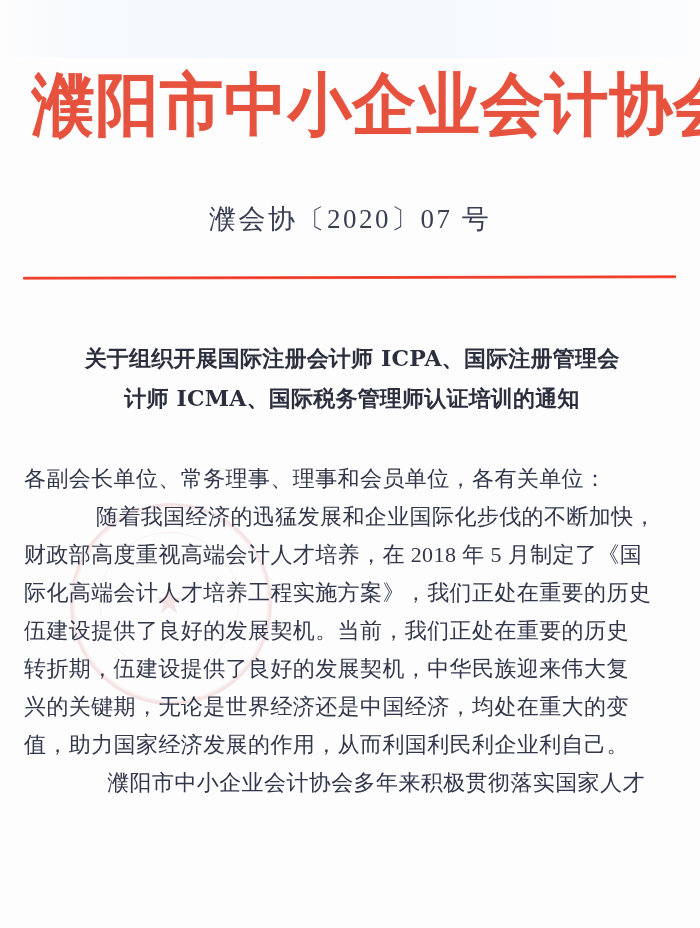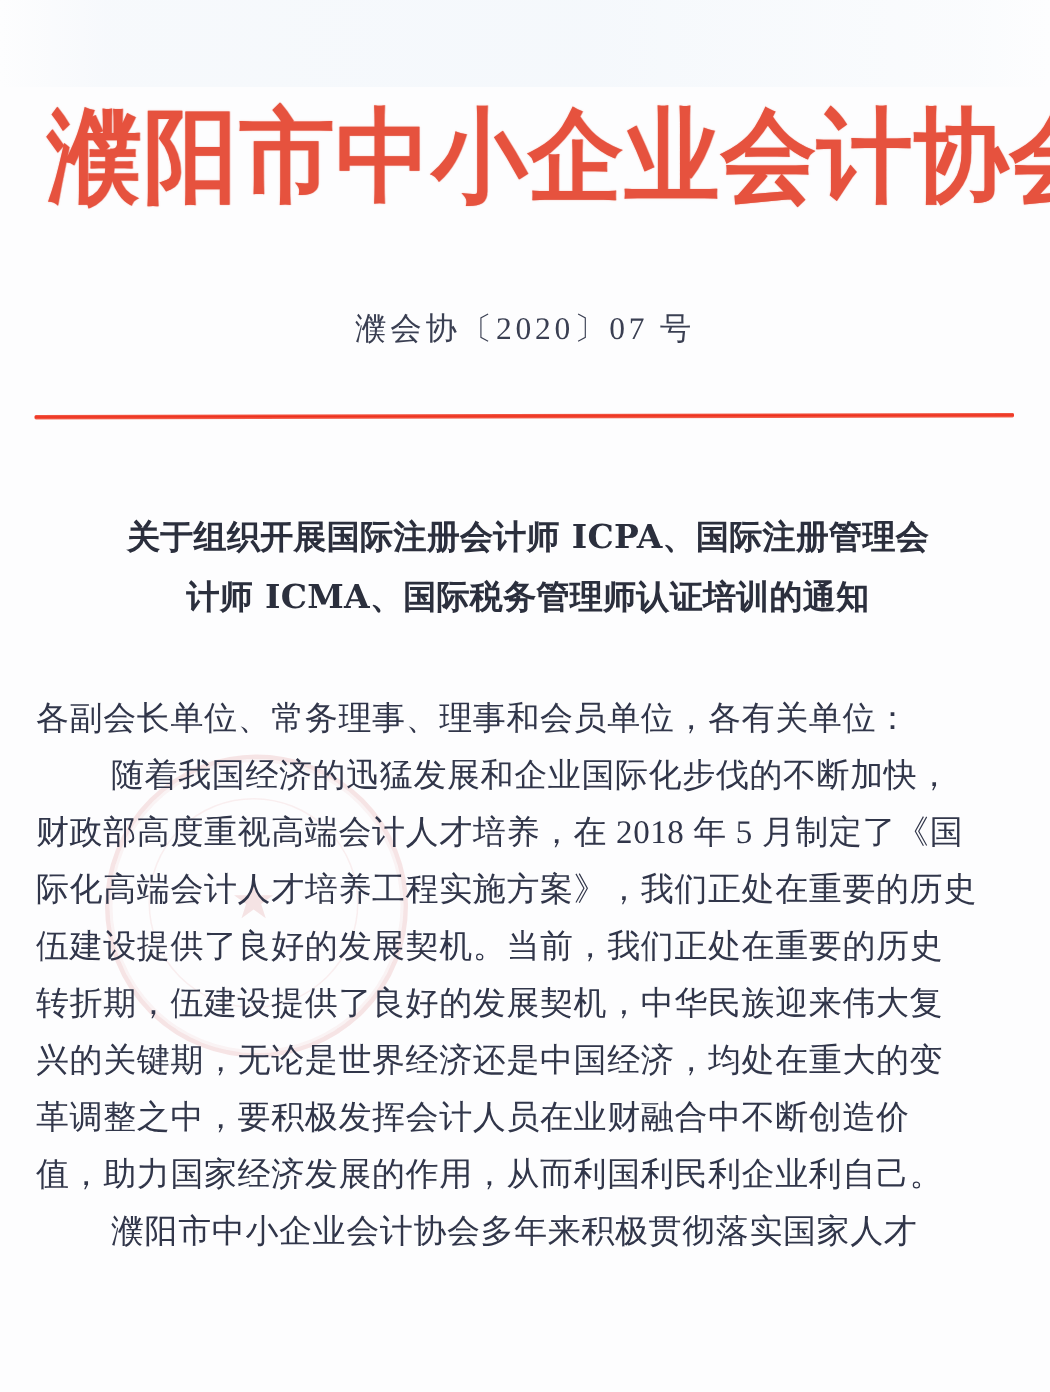--- a/index.html
+++ b/index.html
@@ -98,21 +98,21 @@
   }
 
   
   .doc-number {
     position: absolute;
     left: 0;
     top: 203px;
     width: 700px;
     text-align: center;
     font-family: "Liberation Serif", "DejaVu Serif", serif;
-    font-size: 21px;
+    font-size: 27px;
     line-height: 32px;
     letter-spacing: 2.5px;
     color: #3a3f52;
     white-space: nowrap;
   }
 
   
   .red-rule {
     position: absolute;
     left: 23px;
@@ -152,20 +152,21 @@
   .body-line {
     font-family: "Liberation Serif", "DejaVu Serif", serif;
     font-size: 22px;
     line-height: 38px;
     color: #31364a;
     letter-spacing: 0.4px;
     white-space: nowrap;
   }
   .body-line.indent {
     text-indent: 50px;
+    text-align: center;
   }
 </style>
 </head>
 <body>
 
 <div class="page">
 
   <div class="scan-bleed"></div>
 
   <div class="seal-watermark"></div>
@@ -185,18 +186,17 @@
   </div>
 
   <div class="body-text">
     <div class="body-line">各副会长单位、常务理事、理事和会员单位，各有关单位：</div>
     <div class="body-line indent">随着我国经济的迅猛发展和企业国际化步伐的不断加快，</div>
     <div class="body-line">财政部高度重视高端会计人才培养，在 2018 年 5 月制定了《国</div>
     <div class="body-line">际化高端会计人才培养工程实施方案》，我们正处在重要的历史</div>
     <div class="body-line">伍建设提供了良好的发展契机。当前，我们正处在重要的历史</div>
     <div class="body-line">转折期，伍建设提供了良好的发展契机，中华民族迎来伟大复</div>
     <div class="body-line">兴的关键期，无论是世界经济还是中国经济，均处在重大的变</div>
-    <div class="body-line">革调整之中，要积极发挥会计人员在业财融合中不断创造价</div>
     <div class="body-line">值，助力国家经济发展的作用，从而利国利民利企业利自己。</div>
     <div class="body-line indent">濮阳市中小企业会计协会多年来积极贯彻落实国家人才</div>
   </div>
 
 </div>
 
 </body></html>

